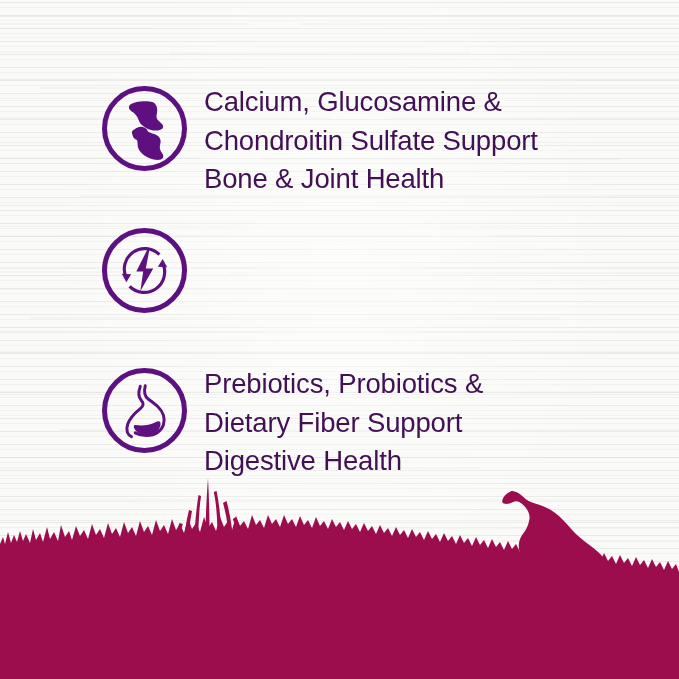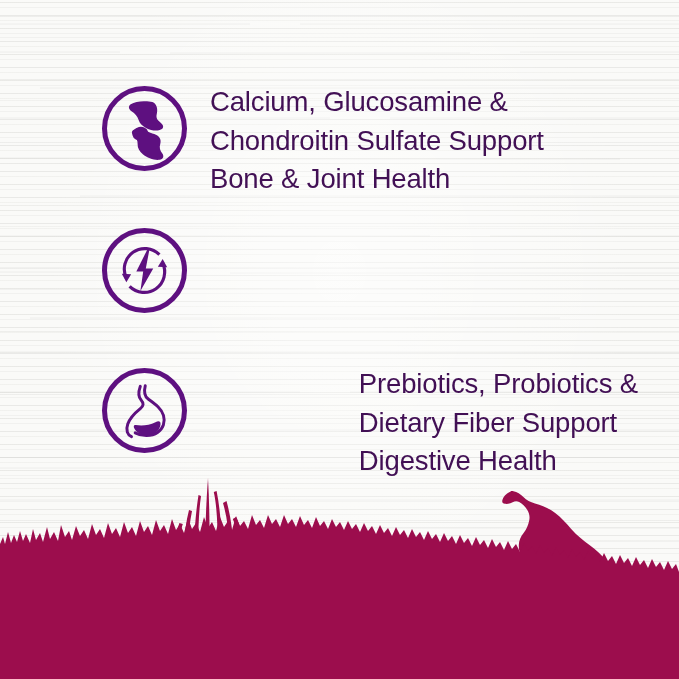--- a/index.html
+++ b/index.html
@@ -79,36 +79,36 @@
   }
   .row {
     position: absolute;
     left: 98px;
     width: 540px;
     display: flex;
     align-items: flex-start;
   }
   #row-0 { top: 82px; }
   #row-1 { top: 224px; }
-  #row-2 { top: 364px; justify-content: space-between; }
+  #row-2 { top: 364px; }
 
   .icon-badge {
     flex: 0 0 auto;
     width: 93px;
     height: 93px;
     position: relative;
   }
   .icon-badge svg {
     display: block;
     width: 93px;
     height: 93px;
   }
 
   .row-text {
-    margin-left: 19px;
+    margin-left: 13px;
     padding-top: 1px;
     color: #421055;
     font-size: 27.5px;
     line-height: 38.5px;
     letter-spacing: -0.15px;
     font-weight: 400;
     white-space: pre-line;
   }
 
   

